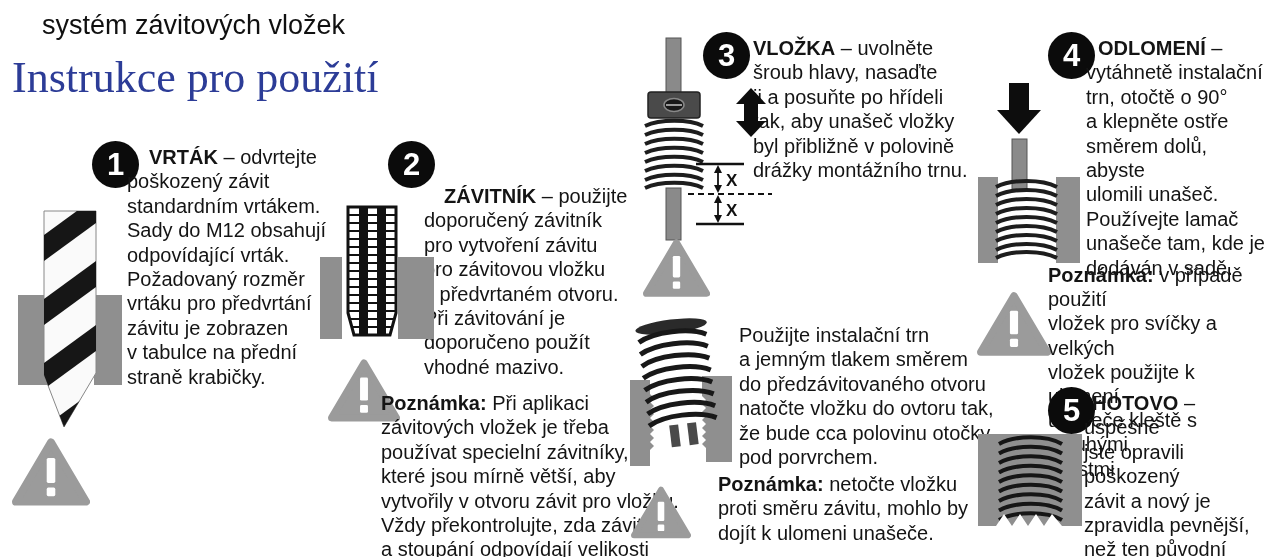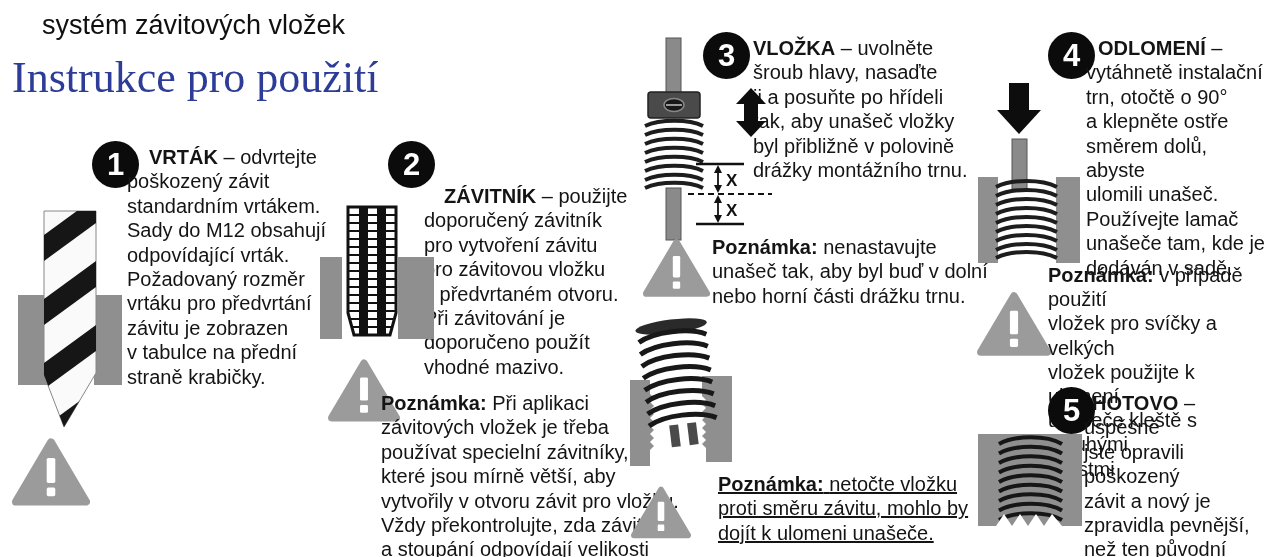--- a/index.html
+++ b/index.html
@@ -159,50 +159,53 @@
     </g>
     <text x="88" y="150" font-size="17" font-weight="bold" fill="#111">X</text>
     <text x="88" y="180" font-size="17" font-weight="bold" fill="#111">X</text>
   </svg>
 
   <svg style="left:643px; top:237px;" width="67" height="62" viewBox="0 0 100 92">
     <path d="M50 8 L95 84 L5 84 Z" fill="#9b9b9b" stroke="#9b9b9b" stroke-width="10" stroke-linejoin="round"></path>
     <rect x="44.5" y="28" width="11" height="32" rx="2" fill="#ffffff"></rect>
     <rect x="44.5" y="66" width="11" height="11" rx="2" fill="#ffffff"></rect>
   </svg>
-  <div class="txt" style="left:712px; top:235px;"><b>Poznámka:</b> <span>nenastavujte
-unašeč tak, aby byl buď v dolní
-nebo horní části drážku trnu.</span></div>
 
   <svg style="left:628px; top:316px;" width="106" height="152" viewBox="0 0 106 152">
     <polygon fill="#8f8f8f" points="2,64 22,64 22,78 26,82 22,86 26,90 22,94 26,98 22,102 26,106 22,110 26,114 22,118 26,122 22,126 26,130 22,134 22,150 2,150"></polygon>
     <polygon fill="#8f8f8f" points="74,60 104,60 104,146 78,146 78,132 74,128 78,124 74,120 78,116 74,112 78,108 74,104 78,100 74,96 78,92 74,88 78,84 74,80"></polygon>
     <g transform="rotate(-7 50 50)">
       <ellipse cx="48" cy="10" rx="36" ry="7" fill="#2a2a2a"></ellipse>
       <g stroke="#181818" stroke-width="5" fill="none">
         <path d="M14 22 c 16 -9, 52 -9, 68 0"></path>
           <path d="M14 34 c 16 -9, 52 -9, 68 0"></path>
         <path d="M14 46 c 16 -9, 52 -9, 68 0"></path>
           <path d="M14 58 c 16 -9, 52 -9, 68 0"></path>
         <path d="M14 70 c 16 -9, 52 -9, 68 0"></path>
           <path d="M14 82 c 16 -9, 52 -9, 68 0"></path>
         <path d="M14 94 c 16 -9, 52 -9, 68 0"></path>
           <path d="M14 106 c 16 -9, 52 -9, 68 0"></path>
       </g>
       <rect x="34" y="108" width="9" height="22" fill="#4a4a4a"></rect>
       <rect x="52" y="108" width="9" height="22" fill="#4a4a4a"></rect>
     </g>
   </svg>
+  <div class="txt" style="left:739px; top:323px;">Použijte instalační trn
+a jemným tlakem směrem
+do předzávitovaného otvoru
+natočte vložku do ovtoru tak,
+že bude cca polovinu otočky
+pod porvrchem.</div>
 
   <svg style="left:631px; top:484px;" width="60" height="57" viewBox="0 0 100 92">
     <path d="M50 8 L95 84 L5 84 Z" fill="#9b9b9b" stroke="#9b9b9b" stroke-width="10" stroke-linejoin="round"></path>
     <rect x="44.5" y="28" width="11" height="32" rx="2" fill="#ffffff"></rect>
     <rect x="44.5" y="66" width="11" height="11" rx="2" fill="#ffffff"></rect>
   </svg>
-  <div class="txt" style="left:718px; top:472px;text-decoration:underline;"><b>Poznámka:</b> <span>netočte vložku
+  <div class="txt" style="left:718px; top:472px;"><b>Poznámka:</b> <span>netočte vložku
 proti směru závitu, mohlo by
 dojít k ulomeni unašeče.</span></div>
 
   <div class="badge" style="left:1048px; top:32px;">4</div>
   <div class="txt" style="left:1086px; top:36px; text-indent:12px; width:180px;"><b>ODLOMENÍ</b> <span>–
 vytáhnetě instalační
 trn, otočtě o 90°
 a klepněte ostře
 směrem dolů, abyste
 ulomili unašeč.

